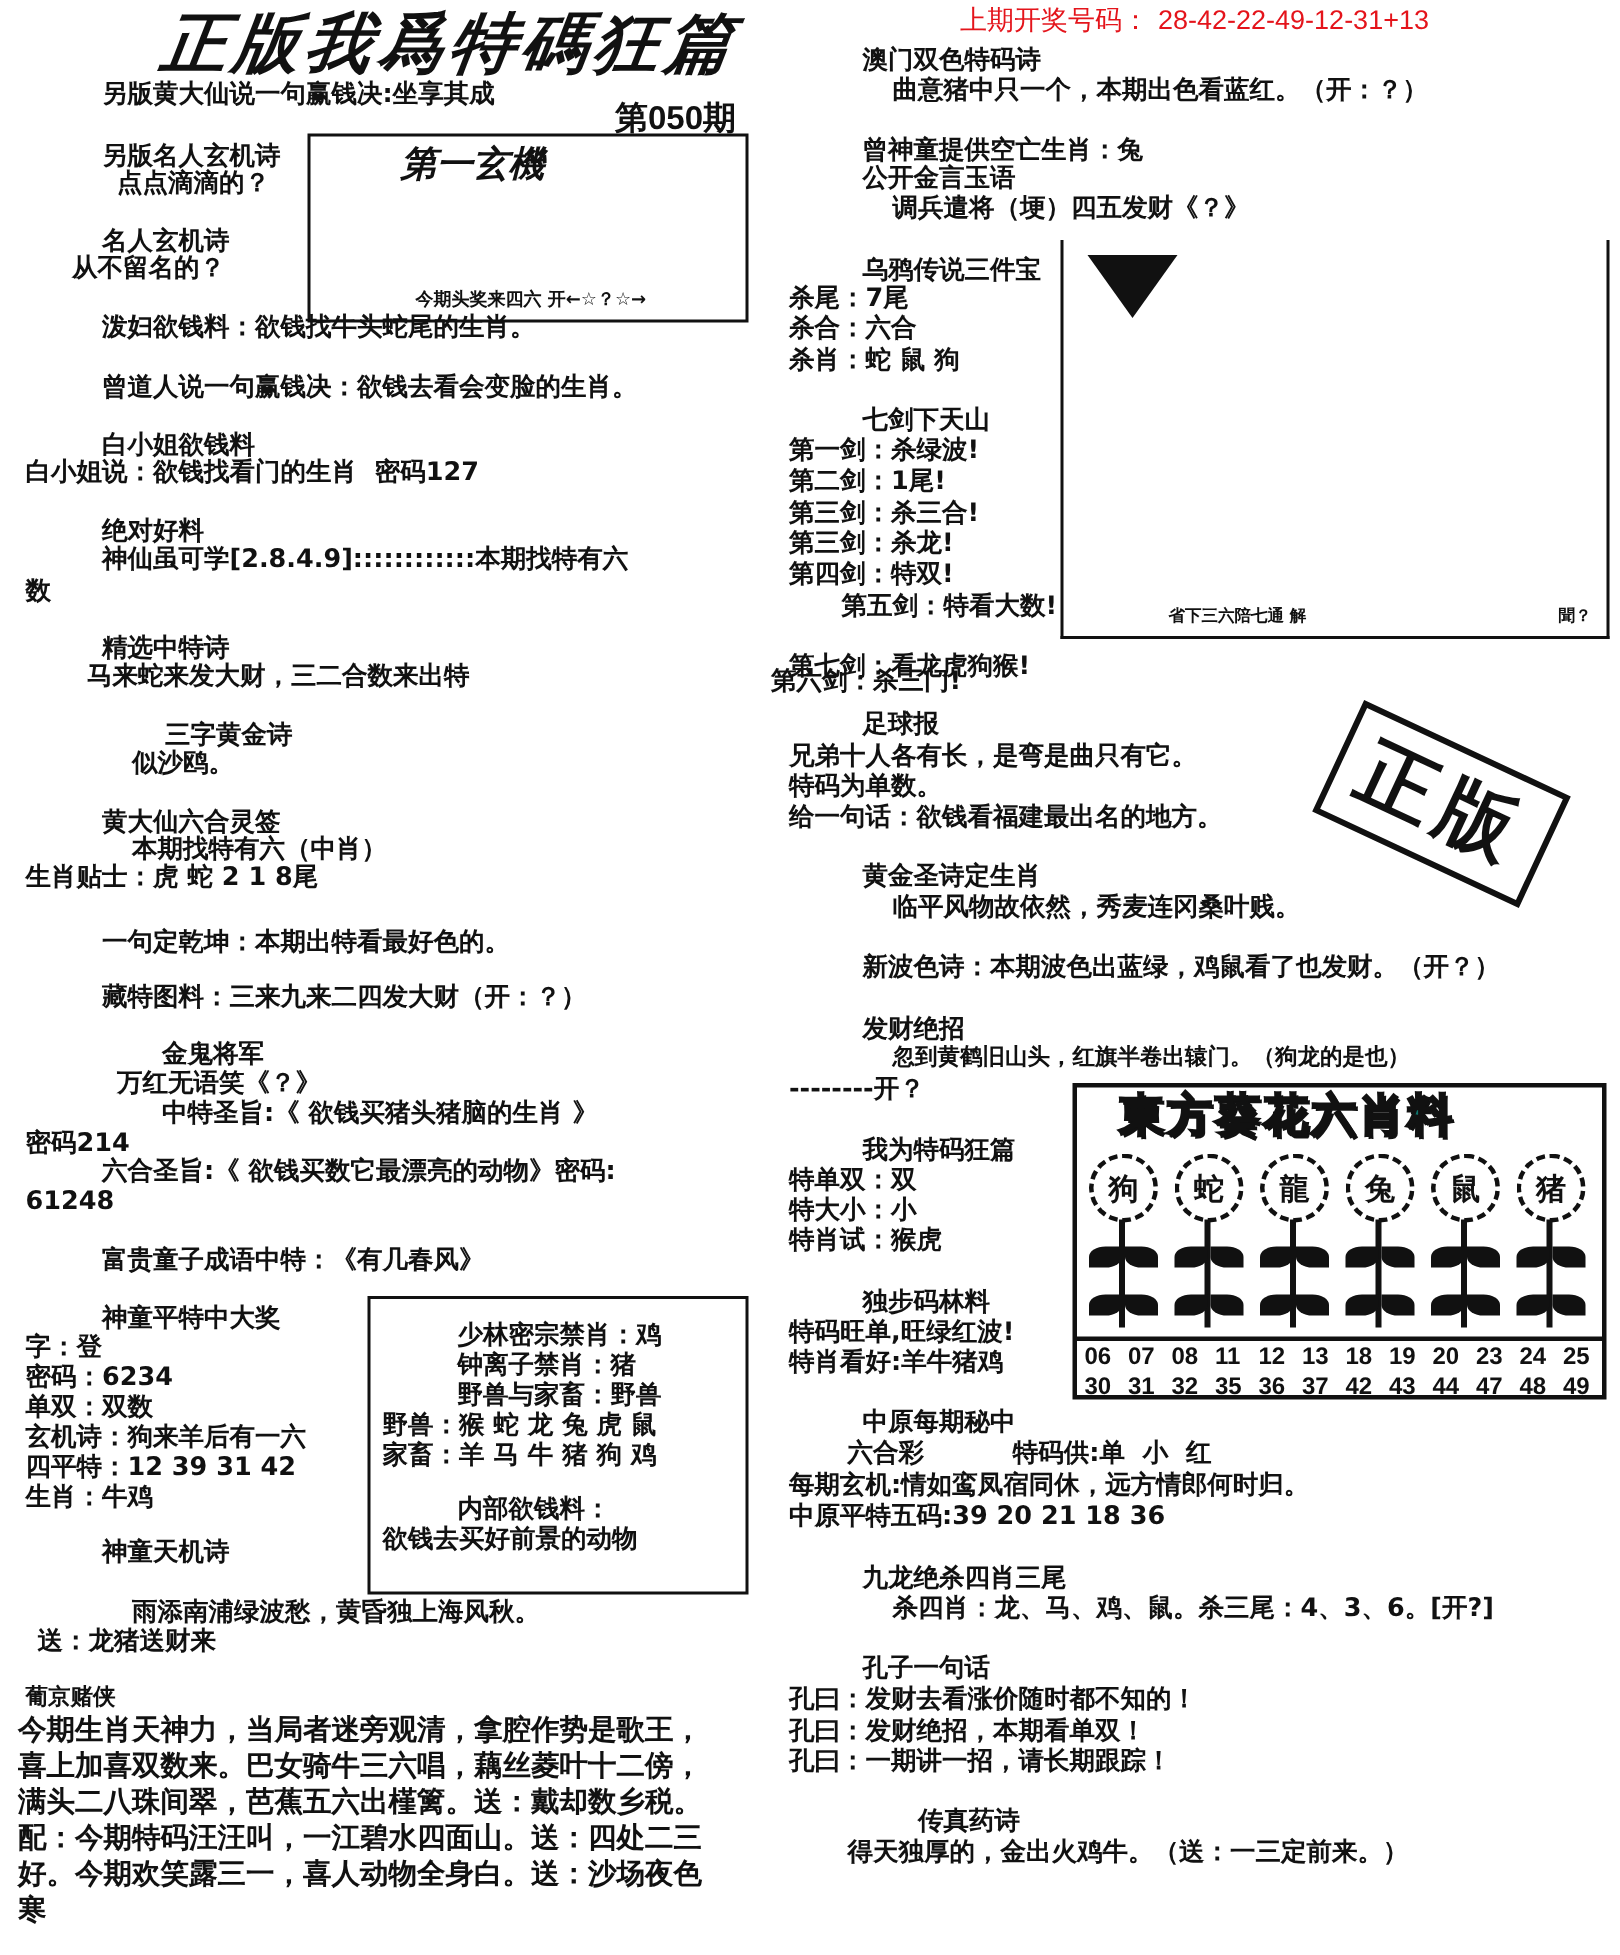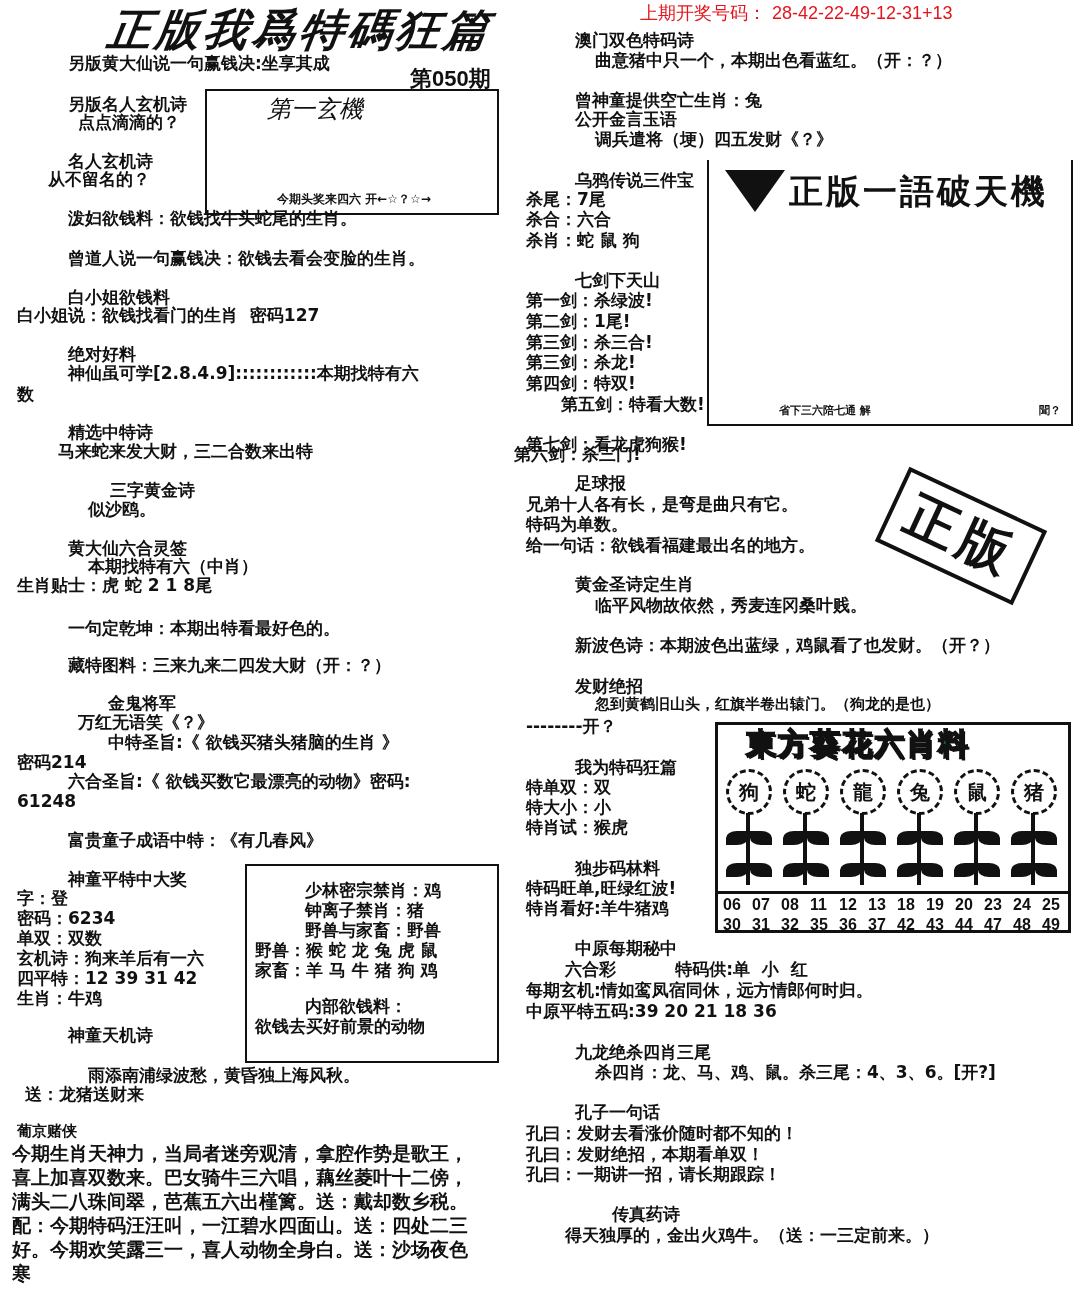--- a/index.html
+++ b/index.html
@@ -6,21 +6,21 @@
   body{width:1080px;height:1303px;position:relative;overflow:hidden;
        font-family:"DejaVu Sans","Liberation Sans",sans-serif;color:#111;
        font-weight:bold;}
   .abs{position:absolute;white-space:pre;line-height:1;}
   .t{font-size:17px;}
   .title-main{font-size:44px;font-style:italic;font-weight:900;letter-spacing:4px;
               transform:skewX(-8deg);color:#111;}
   .red{color:#e4141b;font-weight:normal;font-family:"Liberation Sans",sans-serif;font-size:18px;margin-left:32px;}
   .issue{font-size:22px;font-family:"Liberation Sans",sans-serif;}
   .box{position:absolute;border:2px solid #111;background:#fff;}
-  .box-title{font-size:24px;font-style:italic;font-weight:400;}
+  .box-title{font-size:24px;font-style:italic;font-weight:700;}
   .small{font-size:11px;font-weight:bold;}
   .stamp{position:absolute;border:4px solid #111;transform:rotate(25deg);
          font-size:52px;font-weight:900;padding:2px 14px;letter-spacing:6px;}
   .flower-row{position:absolute;display:flex;gap:0;}
   .flower{width:57px;height:120px;position:relative;}
   .flower .head{position:absolute;left:6px;top:0;width:40px;height:40px;border-radius:50%;
                 border:3px dashed #111;display:flex;align-items:center;justify-content:center;
                 font-size:20px;font-weight:900;}
   .flower .stem{position:absolute;left:26px;top:44px;width:4px;height:72px;background:#111;}
   .flower .leaf{position:absolute;width:22px;height:14px;background:#111;border-radius:50% 0;}
@@ -116,21 +116,20 @@
 <div class="abs t" style="left:526px;top:313px;">第二剑：1尾!</div>
 <div class="abs t" style="left:526px;top:334px;">第三剑：杀三合!</div>
 <div class="abs t" style="left:526px;top:354px;">第三剑：杀龙!</div>
 <div class="abs t" style="left:526px;top:375px;">第四剑：特双!</div>
 <div class="abs t" style="left:526px;top:396px;margin-left:35px;">第五剑：特看大数!</div>
 <div class="abs t" style="left:514px;top:416px;margin-top:30px;">第六剑：杀三门!</div>
 <div class="abs t" style="left:526px;top:436px;">第七剑：看龙虎狗猴!</div>
 
 <div class="box" style="left:707px;top:160px;width:362px;height:264px;border-top:none;">
   <div class="abs" style="left:16px;top:10px;width:0;height:0;border-left:30px solid transparent;border-right:30px solid transparent;border-top:42px solid #111;"></div>
-  <div class="abs" style="left:80px;top:14px;font-size:34px;font-family:'DejaVu Serif',serif;font-weight:bold;letter-spacing:3px;">正版一語破天機</div>
   <div class="abs small" style="left:70px;top:245px;">省下三六陪七通 解</div>
   <div class="abs small" style="left:330px;top:245px;">聞？</div>
 </div>
 
 <div class="abs t" style="left:575px;top:475px;">足球报</div>
 <div class="abs t" style="left:526px;top:496px;">兄弟十人各有长，是弯是曲只有它。</div>
 <div class="abs t" style="left:526px;top:516px;">特码为单数。</div>
 <div class="abs t" style="left:526px;top:537px;">给一句话：欲钱看福建最出名的地方。</div>
 
 <div class="stamp" style="left:885px;top:495px;">正版</div>

